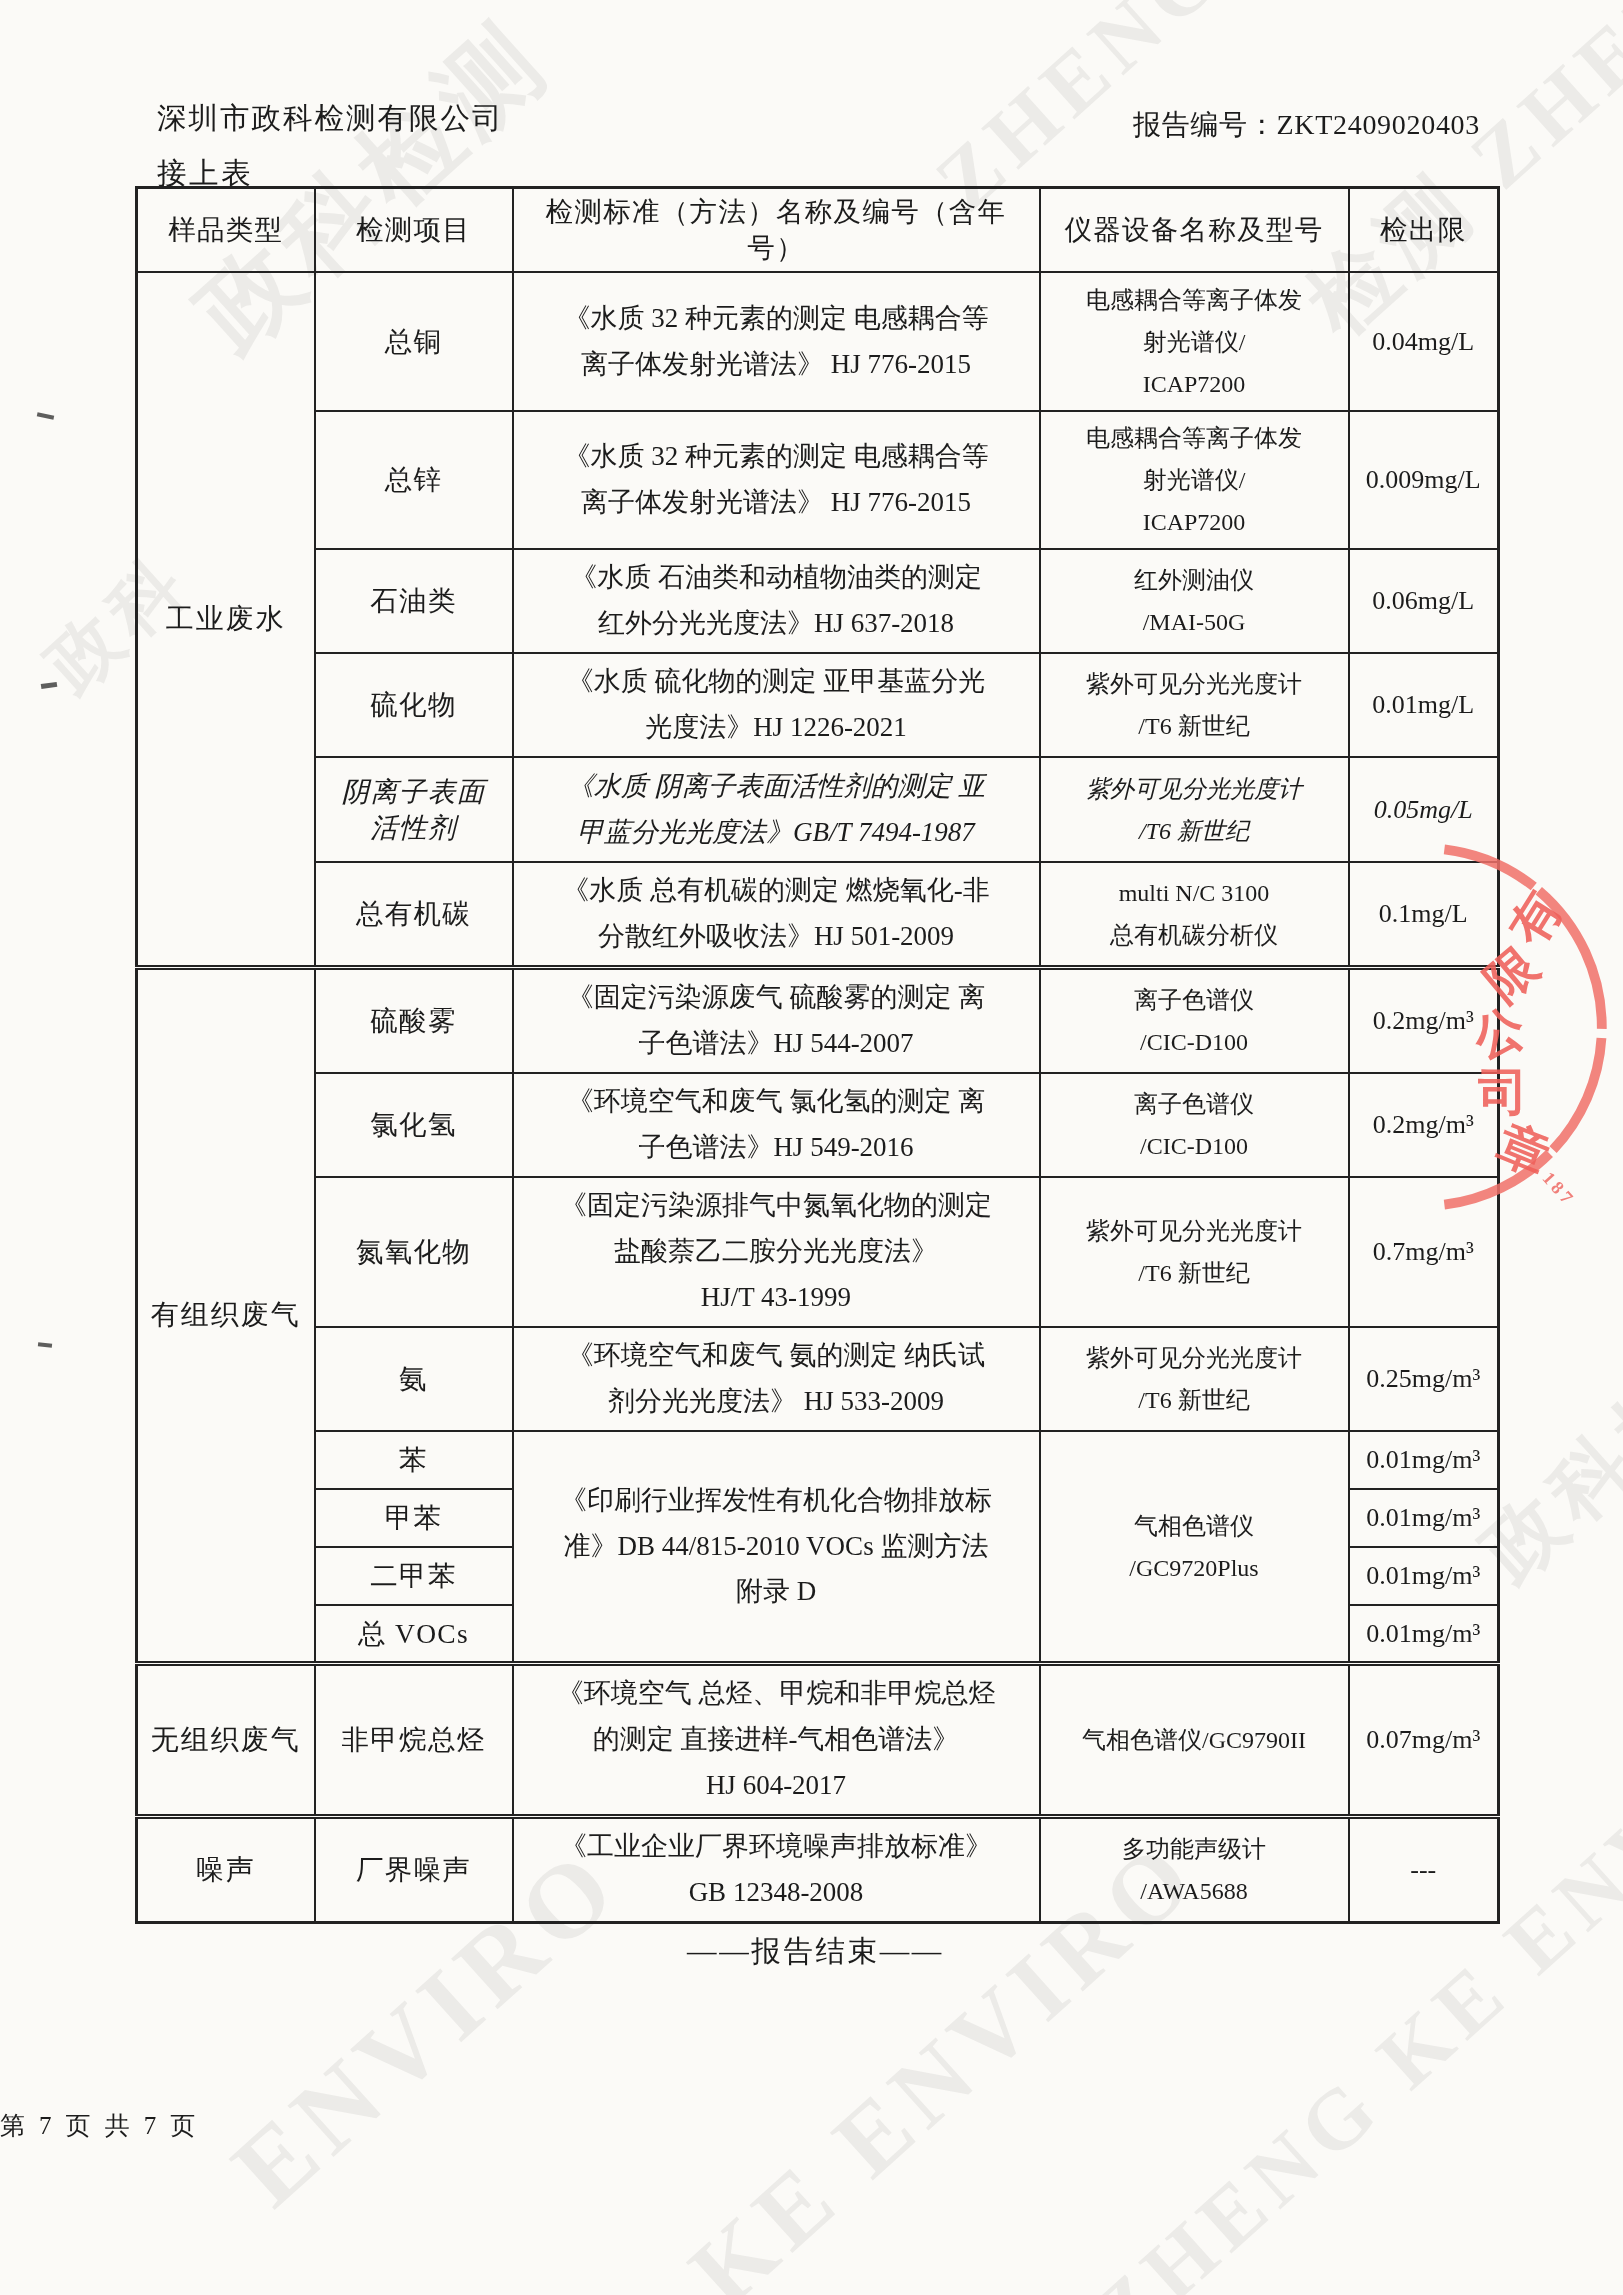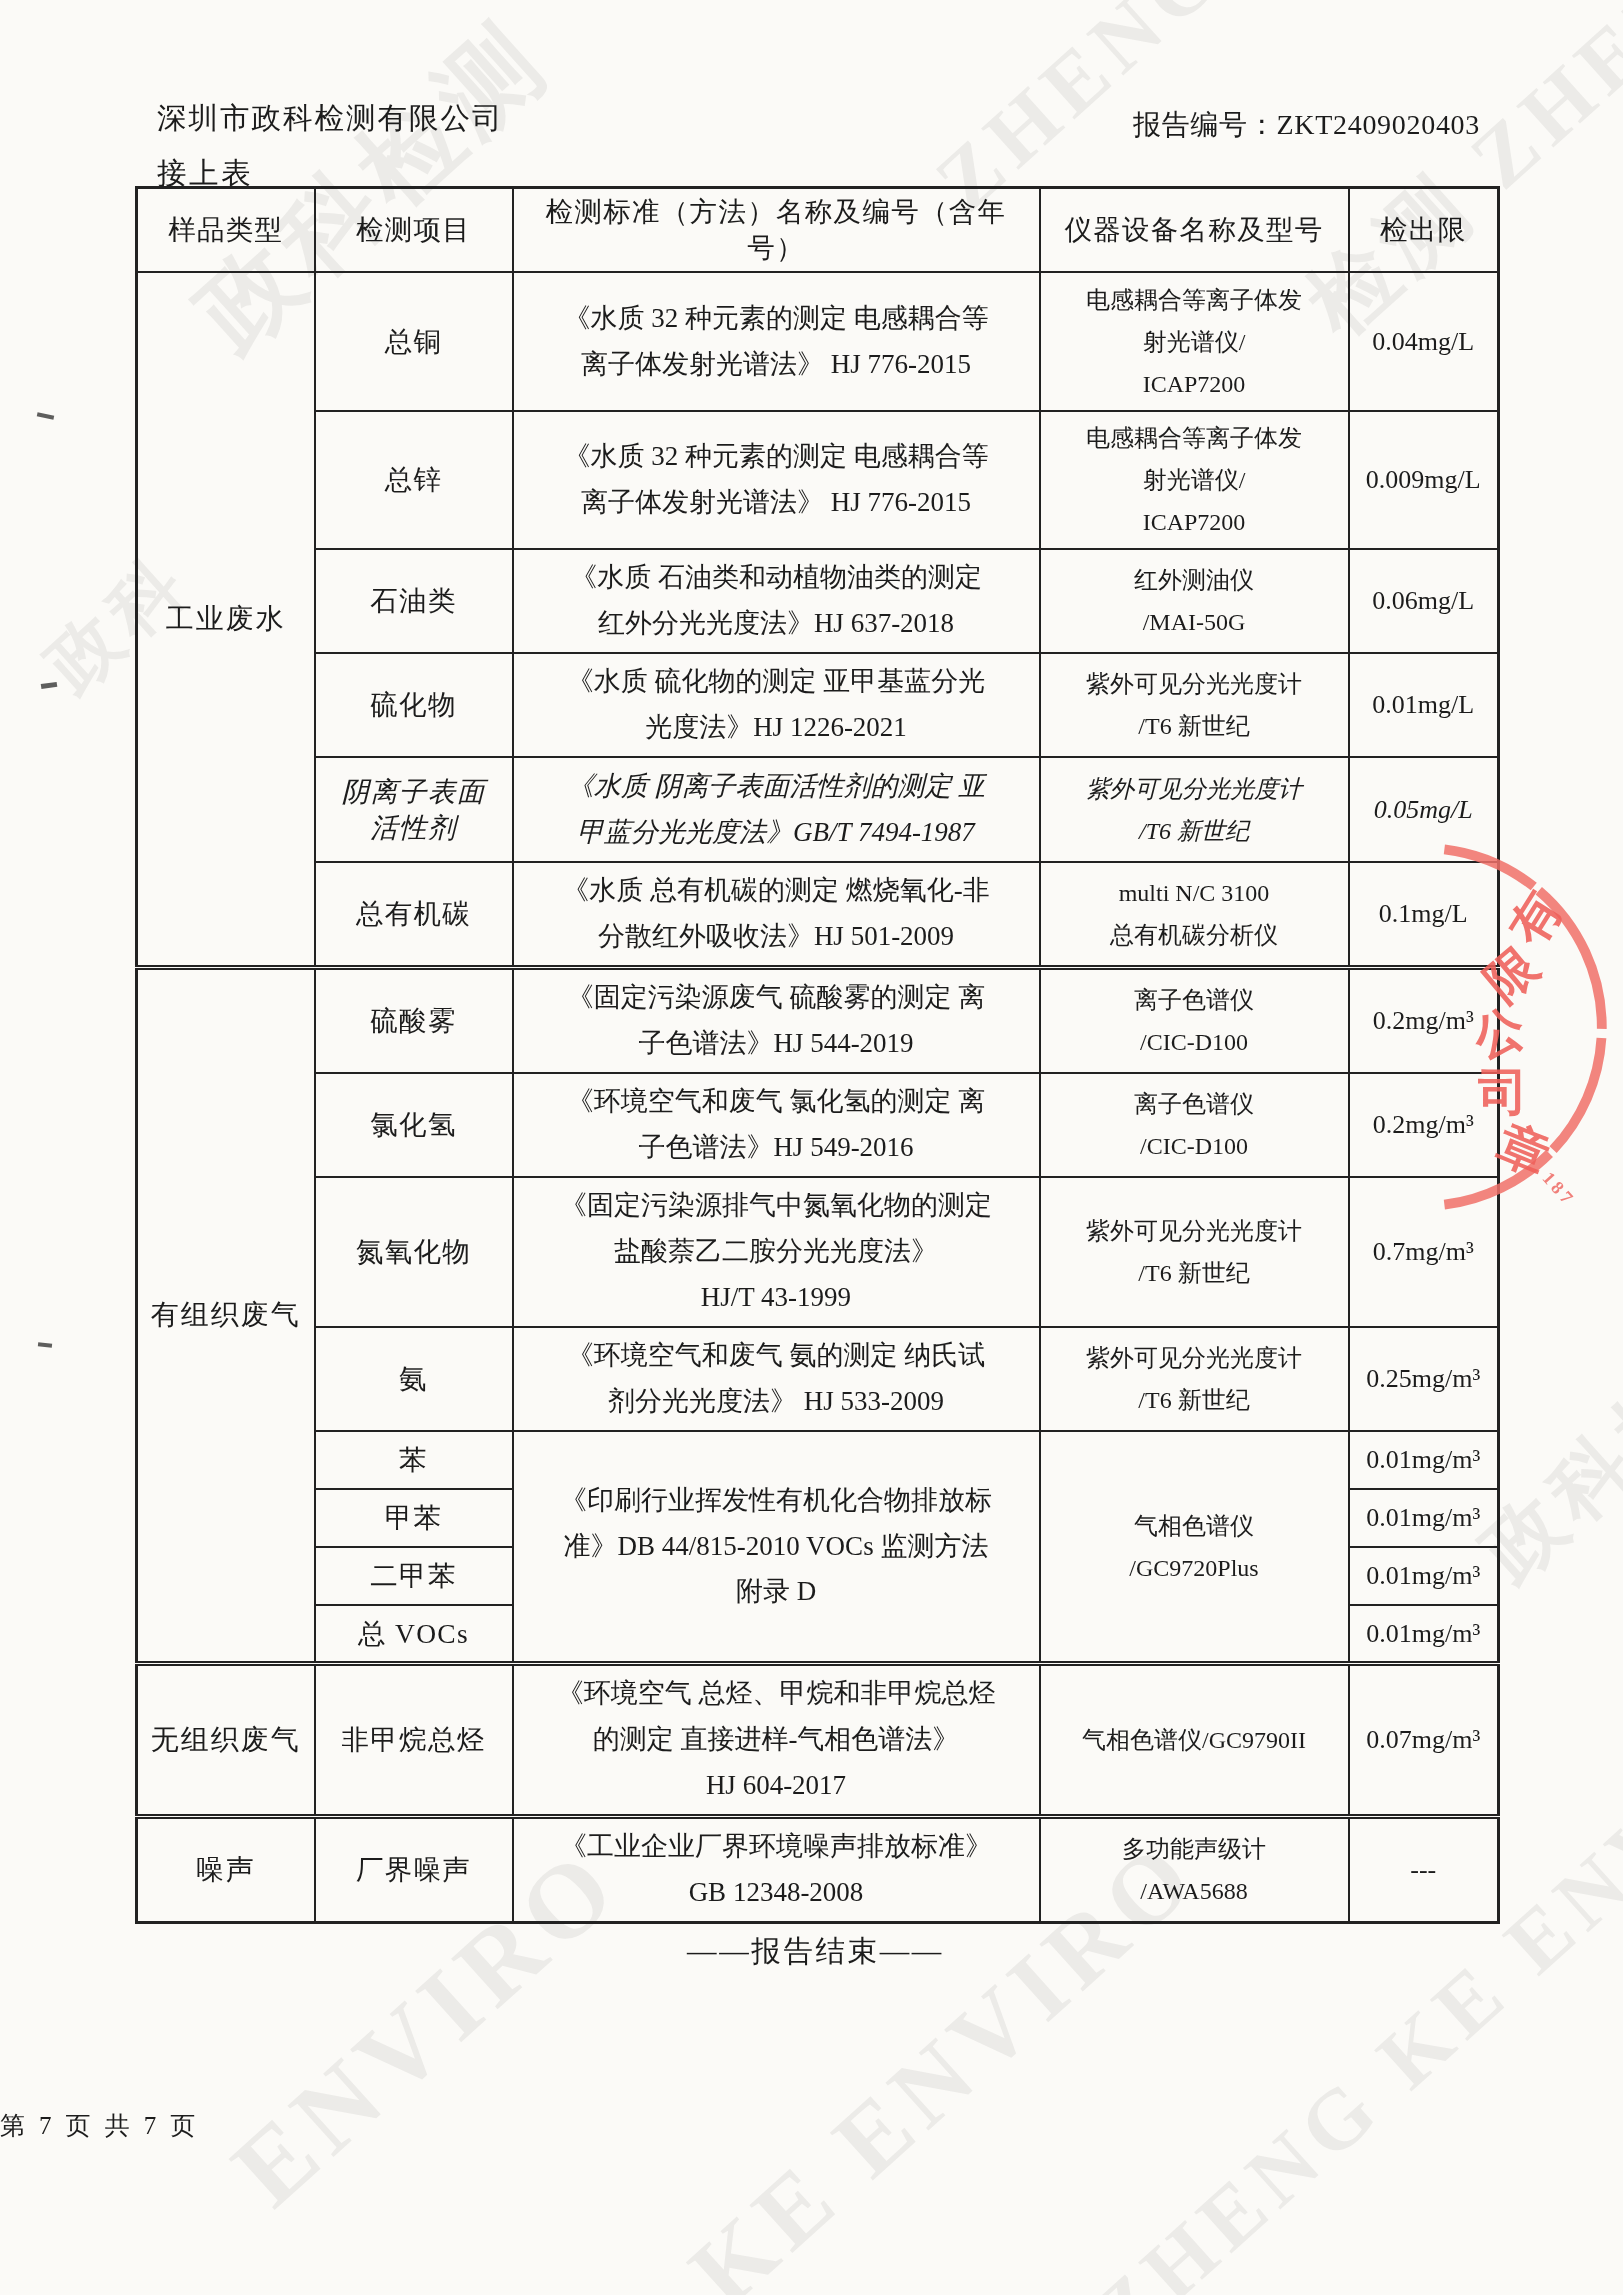--- a/index.html
+++ b/index.html
@@ -202,21 +202,21 @@
           <td class="c-std">《水质 总有机碳的测定 燃烧氧化-非
 分散红外吸收法》HJ 501-2009</td>
           <td class="c-equip">multi N/C 3100
 总有机碳分析仪</td>
           <td class="c-limit">0.1mg/L</td>
         </tr>
         <tr class="section-top" style="height:96px;">
           <td class="c-sample" rowspan="8">有组织废气</td>
           <td class="c-item">硫酸雾</td>
           <td class="c-std">《固定污染源废气 硫酸雾的测定 离
-子色谱法》HJ 544-2019</td>
+子色谱法》HJ 544-2007</td>
           <td class="c-equip">离子色谱仪
 /CIC-D100</td>
           <td class="c-limit">0.2mg/m³</td>
         </tr>
         <tr style="height:96px;padding-left:13px;">
           <td class="c-item">氯化氢</td>
           <td class="c-std">《环境空气和废气 氯化氢的测定 离
 子色谱法》HJ 549-2016</td>
           <td class="c-equip">离子色谱仪
 /CIC-D100</td>

